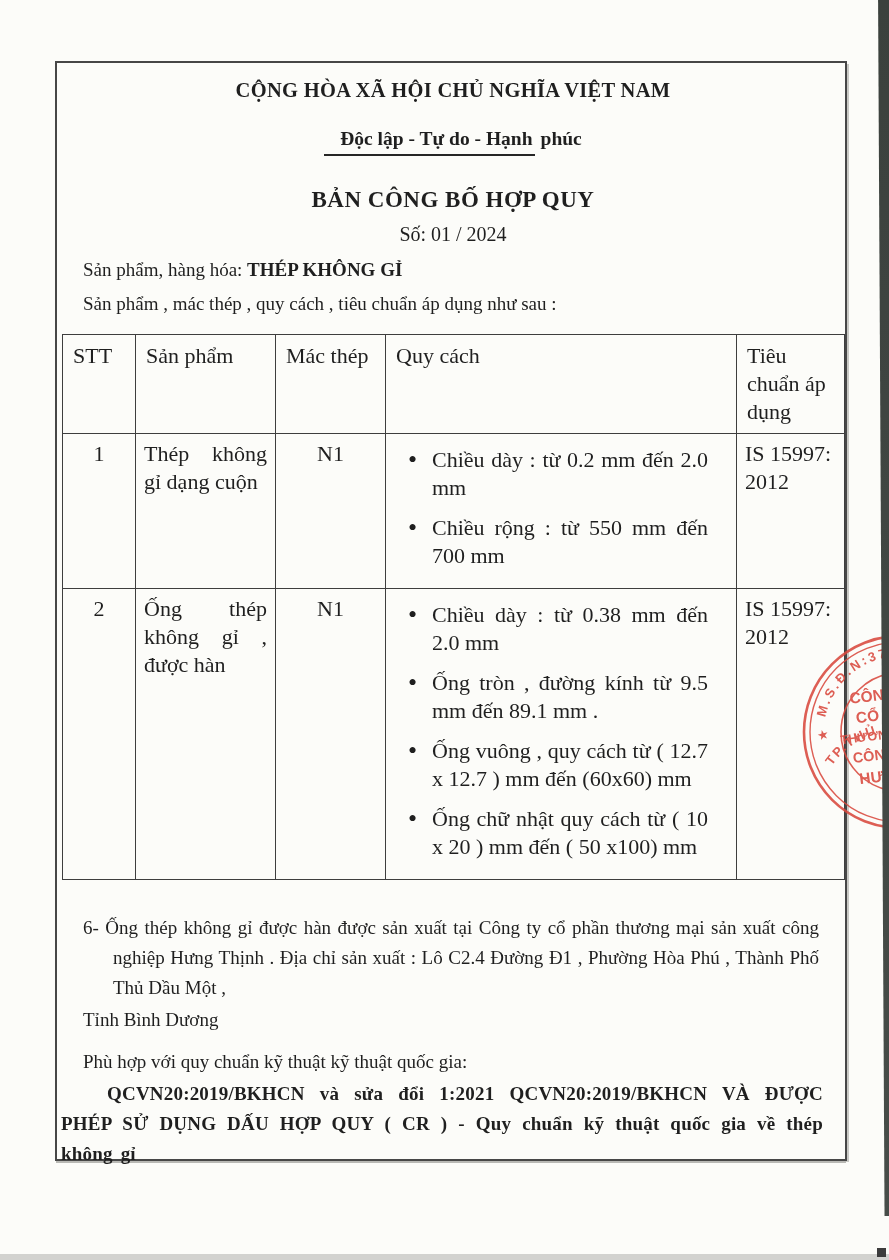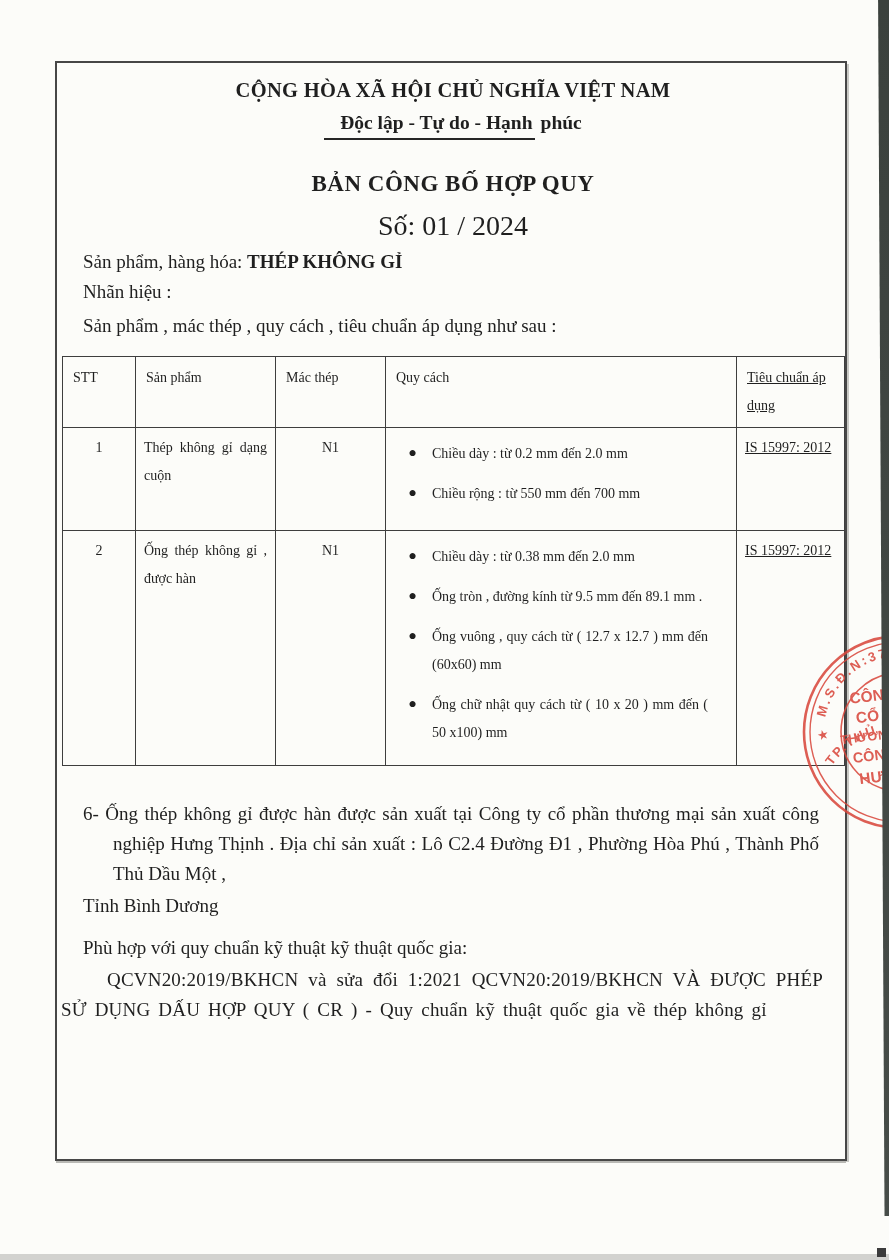--- a/index.html
+++ b/index.html
@@ -29,49 +29,49 @@
     box-sizing:border-box;border:2px solid #474747;
     box-shadow:0 3px 0 -1px #b9b9b5, 3px 2px 0 -1px #c9c9c5;
   }
   .content{
     position:absolute;inset:0;
     padding:10px 22px 0 26px;
     font-size:19px;line-height:30px;
   }
   .center{text-align:center;}
   .nat-line1{font-weight:bold;font-size:20.5px;letter-spacing:.3px;margin-top:2px;}
-  .nat-line2{font-weight:bold;font-size:19.5px;margin-top:3px;}
+  .nat-line2{font-weight:bold;font-size:19.5px;margin-top:19px;}
   .motto-u{border-bottom:2.5px solid #262626;padding:0 2px 4px 16px;display:inline-block;line-height:22px;}
   .motto-tail{margin-left:6px;}
   .doc-title{font-weight:bold;font-size:23px;letter-spacing:.5px;margin-top:29px;}
-  .doc-number{font-size:28px;margin-top:12px;}
+  .doc-number{font-size:20px;margin-top:4px;}
   .org-block{margin-top:9px;margin-right:8px;text-align:justify;}
   .product-block{margin-top:6px;}
   .bold{font-weight:bold;}
   .intro-line{margin-top:4px;}
   
   table.spec{
     border-collapse:collapse;
     margin:15px 0 0 -21px;
     width:783px;
-    font-size:14px;line-height:28px;
+    font-size:22px;line-height:28px;
   }
   table.spec th,table.spec td{
     border:1.6px solid #3e3e3e;
     vertical-align:top;
     padding:6px 8px;
   }
   table.spec th{font-weight:normal;text-align:left;padding:7px 10px;height:27px;}
   th.c-stt,td.c-stt{width:52px;text-align:center;padding-left:2px;padding-right:2px;}
   th.c-sp,td.c-sp{width:119px;}
   td.c-sp{text-align:justify;padding-top:9px;}
   th.c-mt,td.c-mt{width:89px;}
   td.c-mt{text-align:center;padding-top:9px;}
   th.c-qc,td.c-qc{width:330px;}
-  th.c-tc,td.c-tc{width:auto;text-decoration:underline;}
+  th.c-tc,td.c-tc{width:auto;}
   td.c-tc{padding-top:9px;padding-left:10px;}
   td.c-stt{padding-top:9px;}
   td.c-qc{padding:4px 6px 4px 6px;}
   ul.qc-list{margin:6px 16px 0 0;padding:0;}
   ul.qc-list li{
     list-style:none;position:relative;
     margin:0 4px 12px 38px;
     text-align:justify;
   }
   ul.qc-list li::before{
@@ -85,20 +85,21 @@
   .note{text-align:justify;}
   .note-hang{padding-left:30px;text-indent:-30px;margin-top:2px;}
   .province-line{margin-top:2px;}
   .conform-line{margin-top:12px;}
   .regulation{
     margin:2px 0 17px -22px;
     text-align:justify;
     text-indent:46px;
     letter-spacing:.2px;
     word-spacing:3px;
+    font-weight:bold;
   }
   
   .stamp{position:absolute;left:788px;top:620px;width:230px;height:230px;opacity:.88;}
   .stamp text{font-family:"Liberation Sans","DejaVu Sans",sans-serif;font-weight:bold;}
 </style>
 </head>
 <body>
 
 <div class="page">
 
@@ -111,21 +112,20 @@
         <span class="motto-u">Độc lập - Tự do - Hạnh</span><span class="motto-tail">phúc</span>
       </div>
 
       <div class="center doc-title">BẢN CÔNG BỐ HỢP QUY</div>
 
       <div class="center doc-number">Số: 01 / 2024</div>
 
 
       <div class="product-block">
         <div><span>Sản phẩm, hàng hóa: </span><span class="bold">THÉP KHÔNG GỈ</span></div>
-        <div>Nhãn hiệu :</div>
         <div class="intro-line">Sản phẩm , mác thép , quy cách , tiêu chuẩn áp dụng như sau :</div>
       </div>
 
       <table class="spec">
         <thead>
           <tr>
             <th class="c-stt">STT</th>
             <th class="c-sp">Sản phẩm</th>
             <th class="c-mt">Mác thép</th>
             <th class="c-qc">Quy cách</th>

